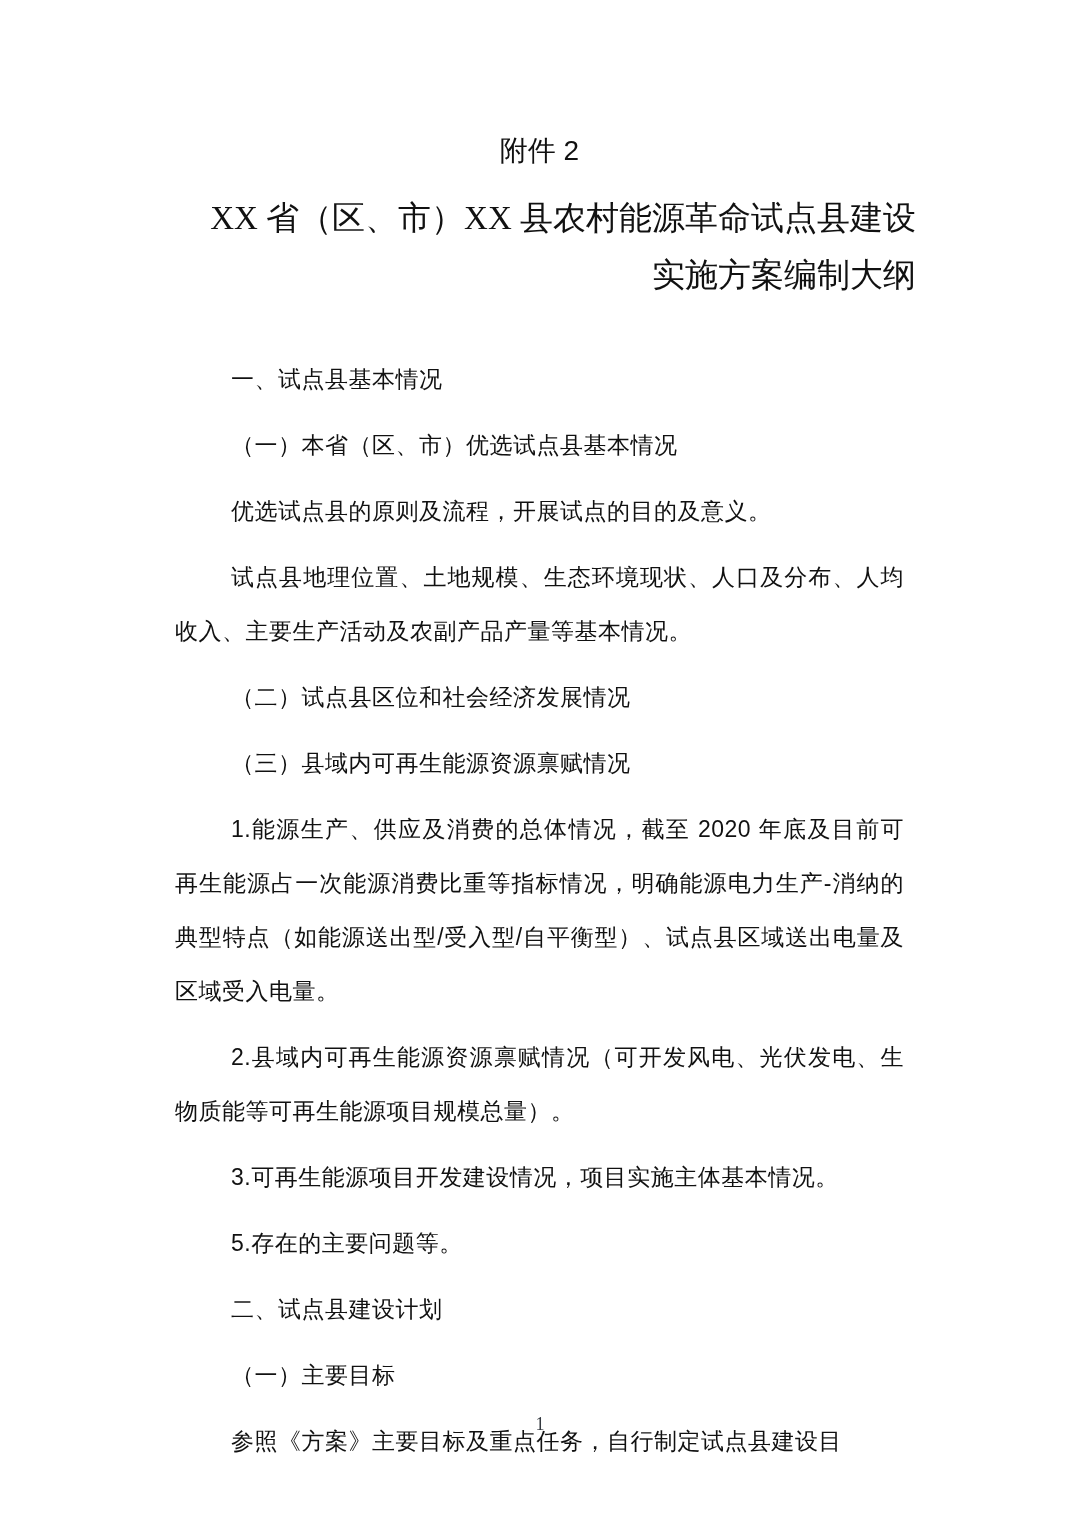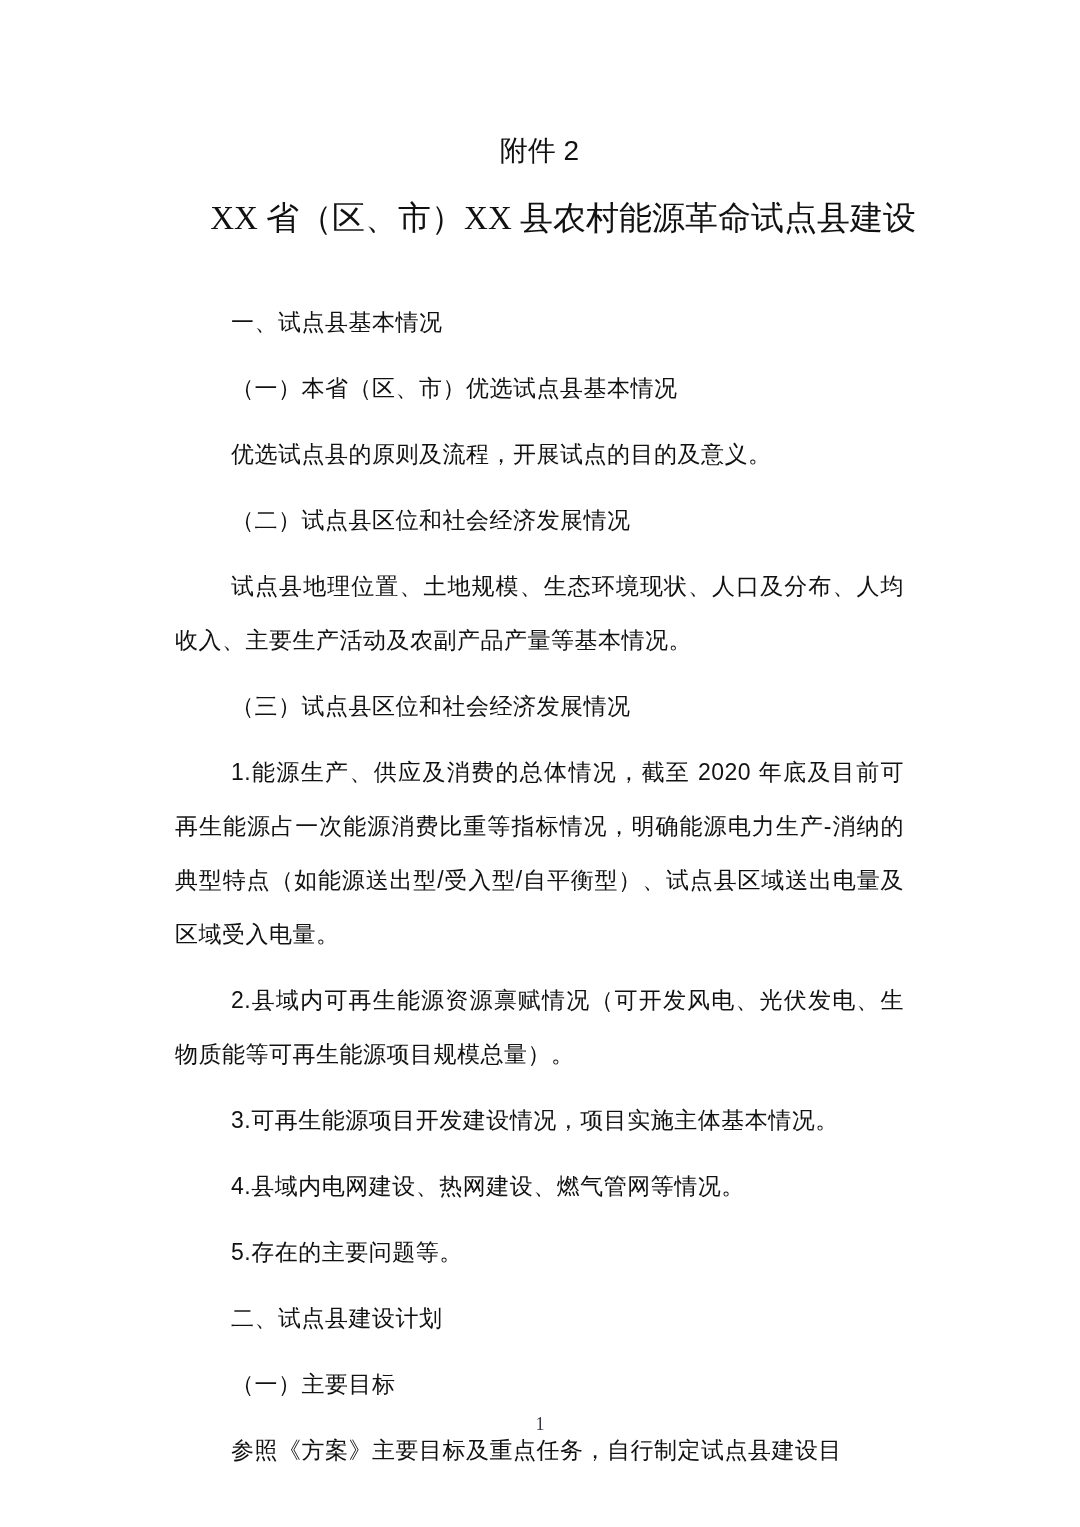--- a/index.html
+++ b/index.html
@@ -70,33 +70,33 @@
 </head>
 <body>
 
 <div class="page">
   <div class="content">
 
     <p class="attachment">附件 2</p>
 
     <h1 class="doc-title">
       <span class="title-line">XX 省（区、市）XX 县农村能源革命试点县建设</span>
+      <span class="title-line">实施方案编制大纲</span>
     </h1>
 
     <div class="doc-body">
       <p class="para lvl1">一、试点县基本情况</p>
       <p class="para lvl2">（一）本省（区、市）优选试点县基本情况</p>
       <p class="para body">优选试点县的原则及流程，开展试点的目的及意义。</p>
+      <p class="para body">试点县地理位置、土地规模、生态环境现状、人口及分布、人均收入、主要生产活动及农副产品产量等基本情况。</p>
       <p class="para lvl2">（二）试点县区位和社会经济发展情况</p>
-      <p class="para body">试点县地理位置、土地规模、生态环境现状、人口及分布、人均收入、主要生产活动及农副产品产量等基本情况。</p>
-      <p class="para lvl2">（三）试点县区位和社会经济发展情况</p>
+      <p class="para lvl2">（三）县域内可再生能源资源禀赋情况</p>
       <p class="para body">1.能源生产、供应及消费的总体情况，截至 2020 年底及目前可再生能源占一次能源消费比重等指标情况，明确能源电力生产-消纳的典型特点（如能源送出型/受入型/自平衡型）、试点县区域送出电量及区域受入电量。</p>
       <p class="para body">2.县域内可再生能源资源禀赋情况（可开发风电、光伏发电、生物质能等可再生能源项目规模总量）。</p>
       <p class="para body">3.可再生能源项目开发建设情况，项目实施主体基本情况。</p>
-      <p class="para body">4.县域内电网建设、热网建设、燃气管网等情况。</p>
       <p class="para body">5.存在的主要问题等。</p>
       <p class="para lvl1">二、试点县建设计划</p>
       <p class="para lvl2">（一）主要目标</p>
       <p class="para body">参照《方案》主要目标及重点任务，自行制定试点县建设目</p>
     </div>
   </div>
 
   <div class="page-footer">1</div>
 </div>
 

